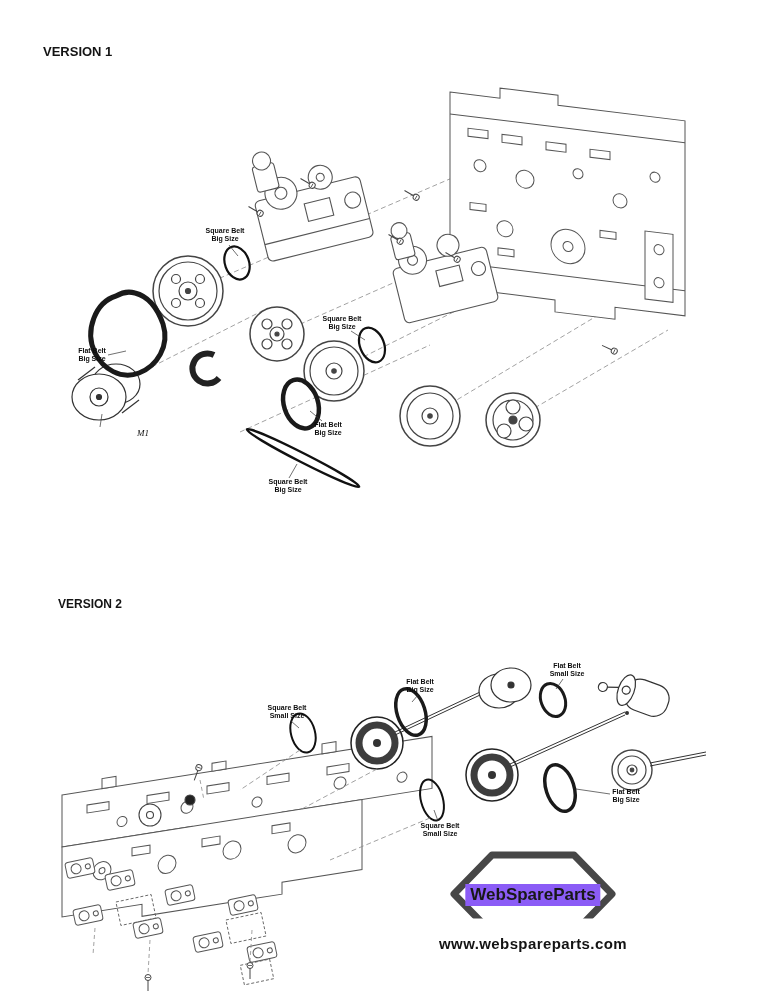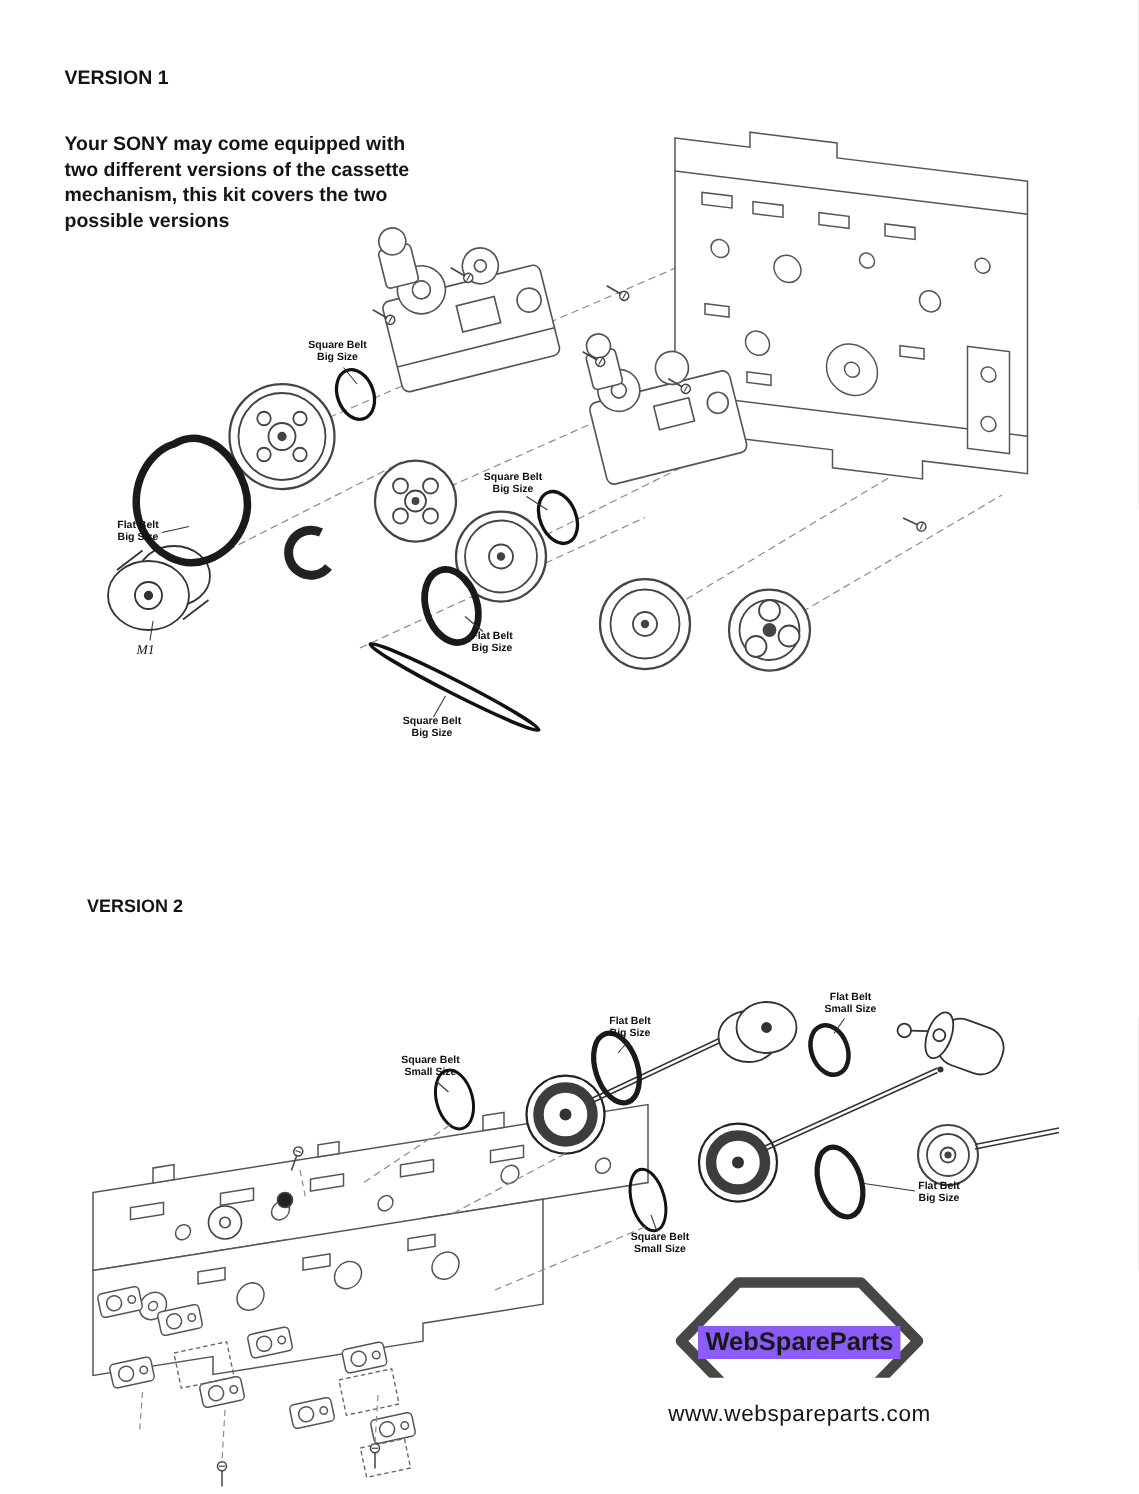--- a/index.html
+++ b/index.html
@@ -7,36 +7,32 @@
         font-family:"Liberation Sans", sans-serif;color:#111;overflow:hidden;}
   .diagram-svg{position:absolute;left:0;top:0;z-index:1;}
   .v-title{position:absolute;z-index:3;font-weight:700;color:#141414;}
   .v1-title{left:43px;top:44px;font-size:13px;}
   .v2-title{left:58px;top:597px;font-size:12px;}
   .v1-desc{position:absolute;left:43px;top:88px;width:268px;z-index:3;
            font-size:13px;font-weight:700;line-height:1.3;white-space:pre-line;color:#141414;}
   .lbl{position:absolute;z-index:2;transform:translate(-50%,-50%);
        font-size:7px;font-weight:700;line-height:1.18;text-align:center;
        white-space:pre-line;color:#0e0e0e;}
-  .lbl-m1{font-size:9px;font-style:italic;font-weight:400;font-family:"Liberation Serif", serif;}
+  .lbl-m1{font-size:9px;font-style:italic;font-weight:400;font-family:"Liberation Serif", serif;margin-left:46px;}
   .brand{position:absolute;z-index:3;transform:translate(-50%,-50%);
          font-size:17px;font-weight:700;background:#8b5cf6;padding:1px 5px;color:#181818;}
   .site-url{position:absolute;z-index:3;transform:translate(-50%,-50%);
-            font-size:15px;font-weight:400;letter-spacing:.4px;color:#141414;background:#fff;padding:16px 4px;}
+            font-size:15px;font-weight:700;letter-spacing:.4px;color:#141414;background:#fff;padding:16px 4px;}
 </style>
 </head>
 <body>
 
 <div class="page">
 
   <div class="v-title v1-title">VERSION 1</div>
-  <div class="v1-desc">Your SONY may come equipped with
-two different versions of the cassette
-mechanism, this kit covers the two
-possible versions</div>
   <div class="v-title v2-title">VERSION 2</div>
 
   <svg class="diagram-svg" width="759" height="996" viewBox="0 0 759 996" xmlns="http://www.w3.org/2000/svg">
     <defs>
       <g id="screwdef">
         <line x1="0" y1="0" x2="0" y2="11" stroke="#444" stroke-width="1"></line>
         <circle cx="0" cy="-2.5" r="3" fill="#fff" stroke="#444" stroke-width="1"></circle>
         <line x1="-2" y1="-2.5" x2="2" y2="-2.5" stroke="#444" stroke-width=".8"></line>
       </g>
       <g id="part2">

